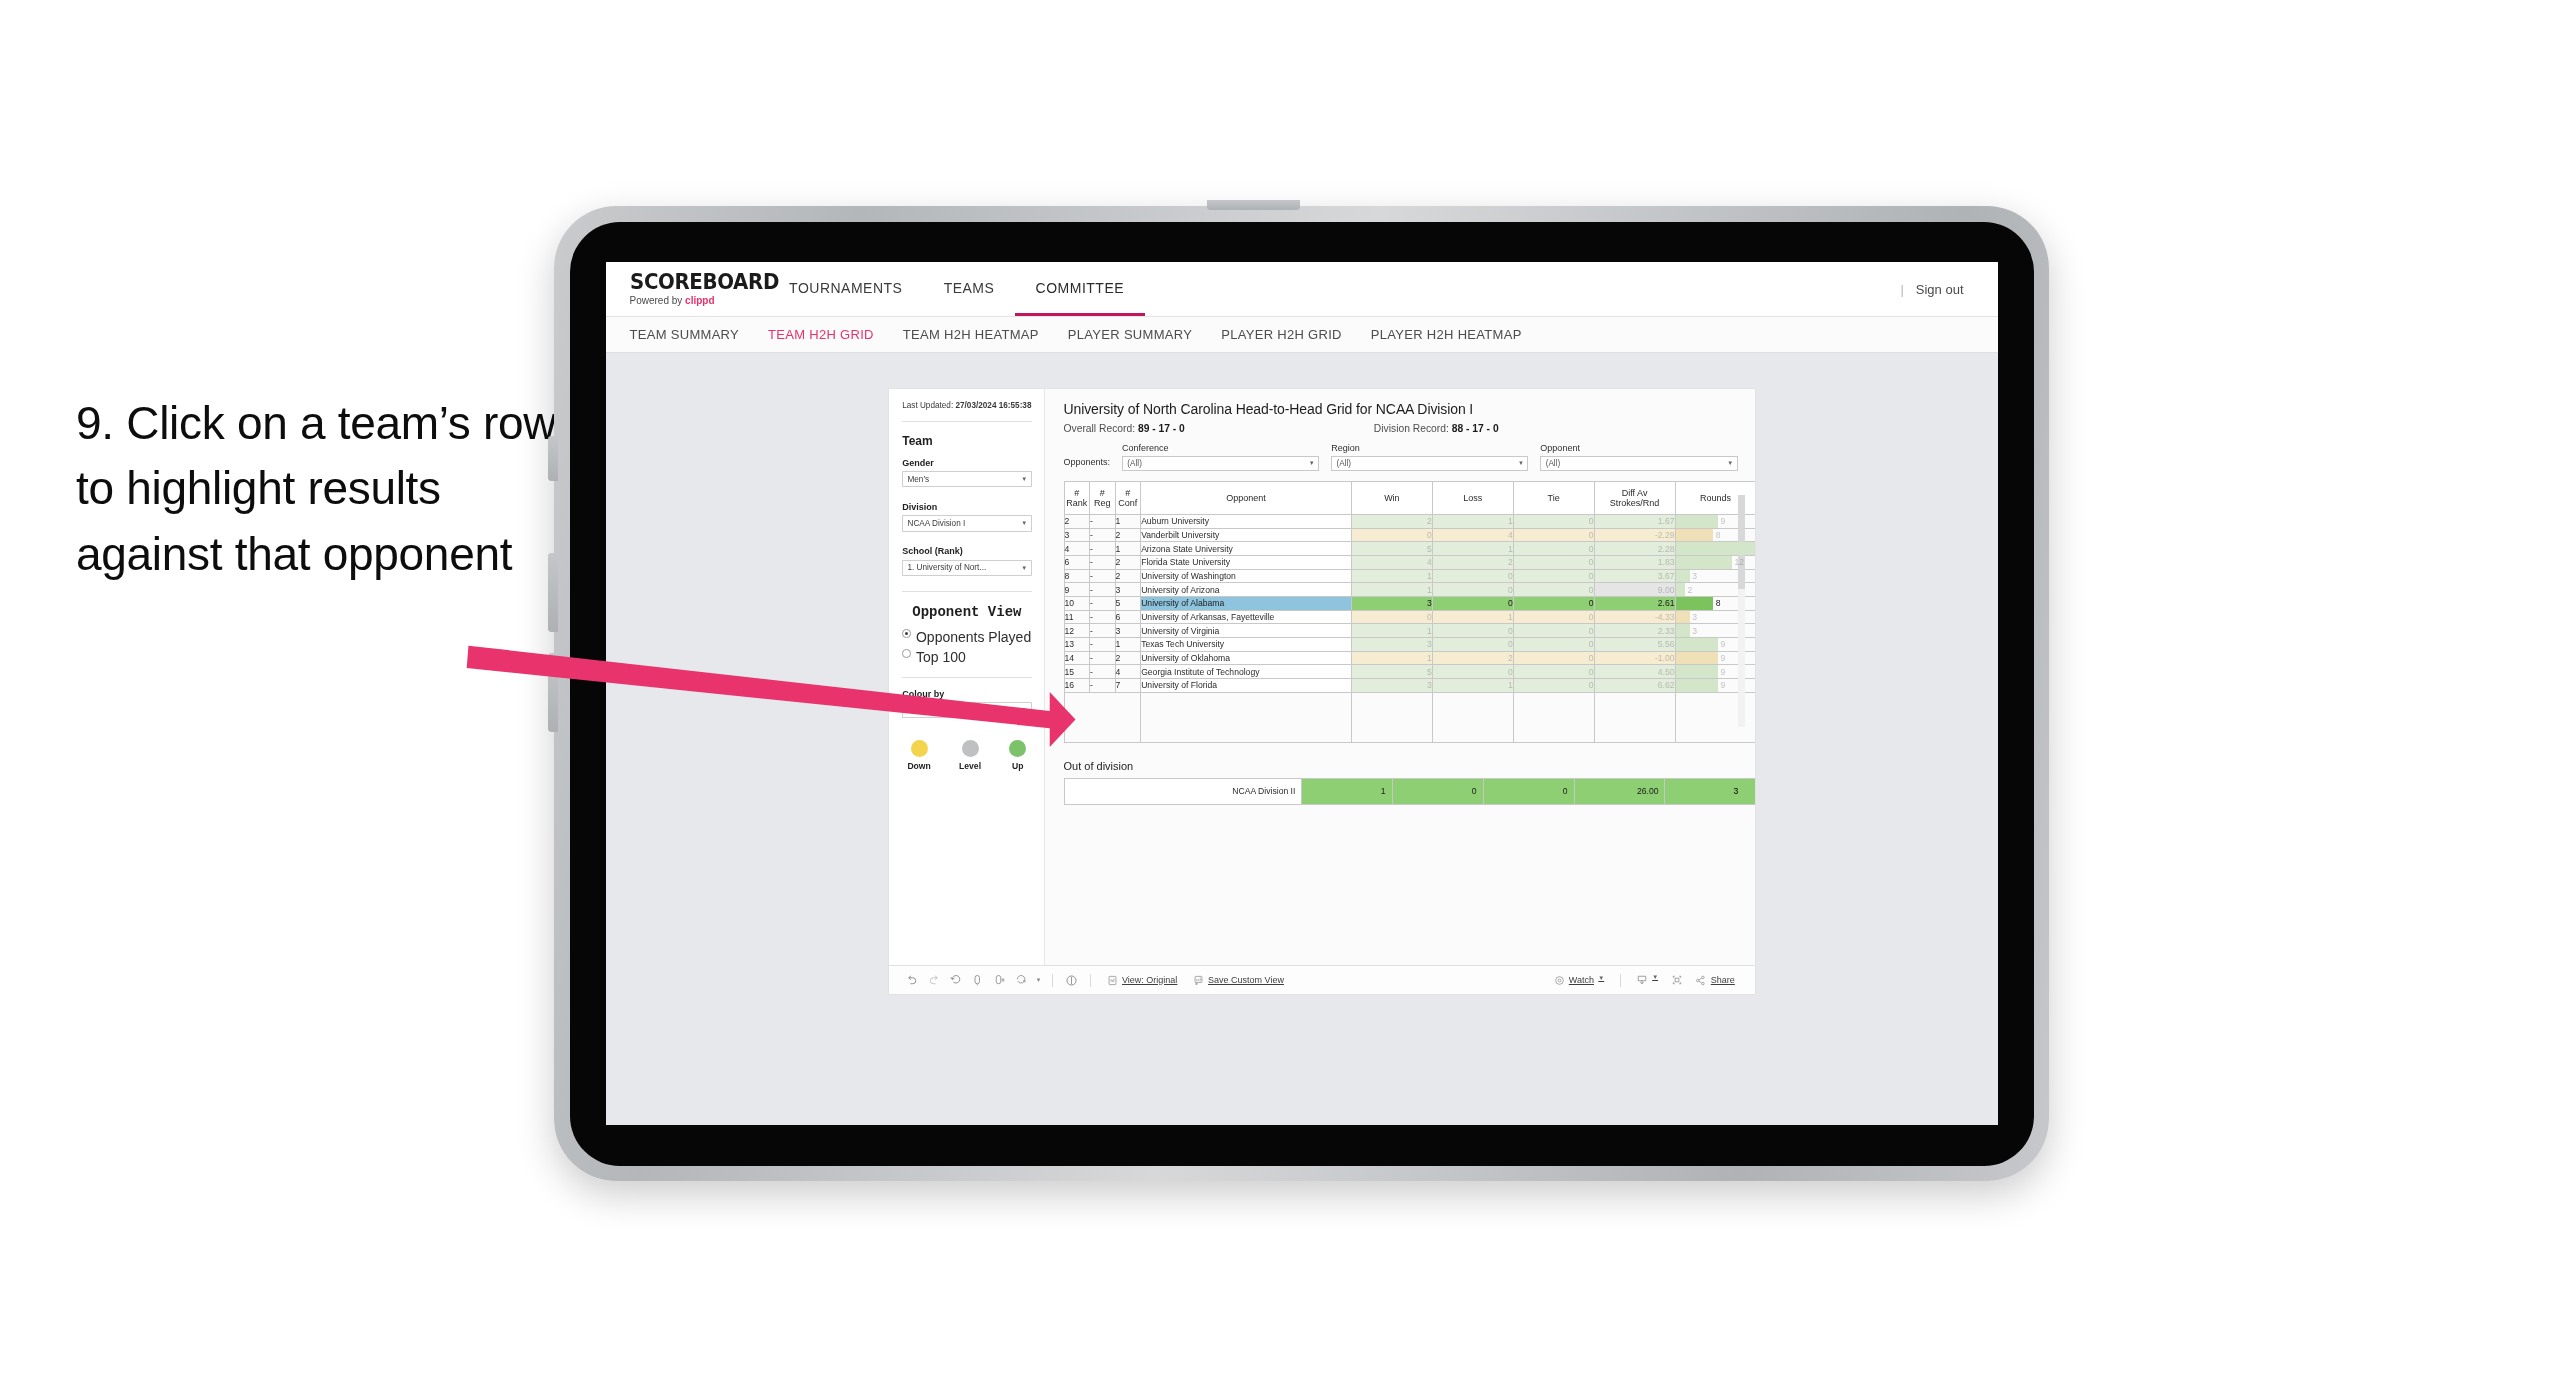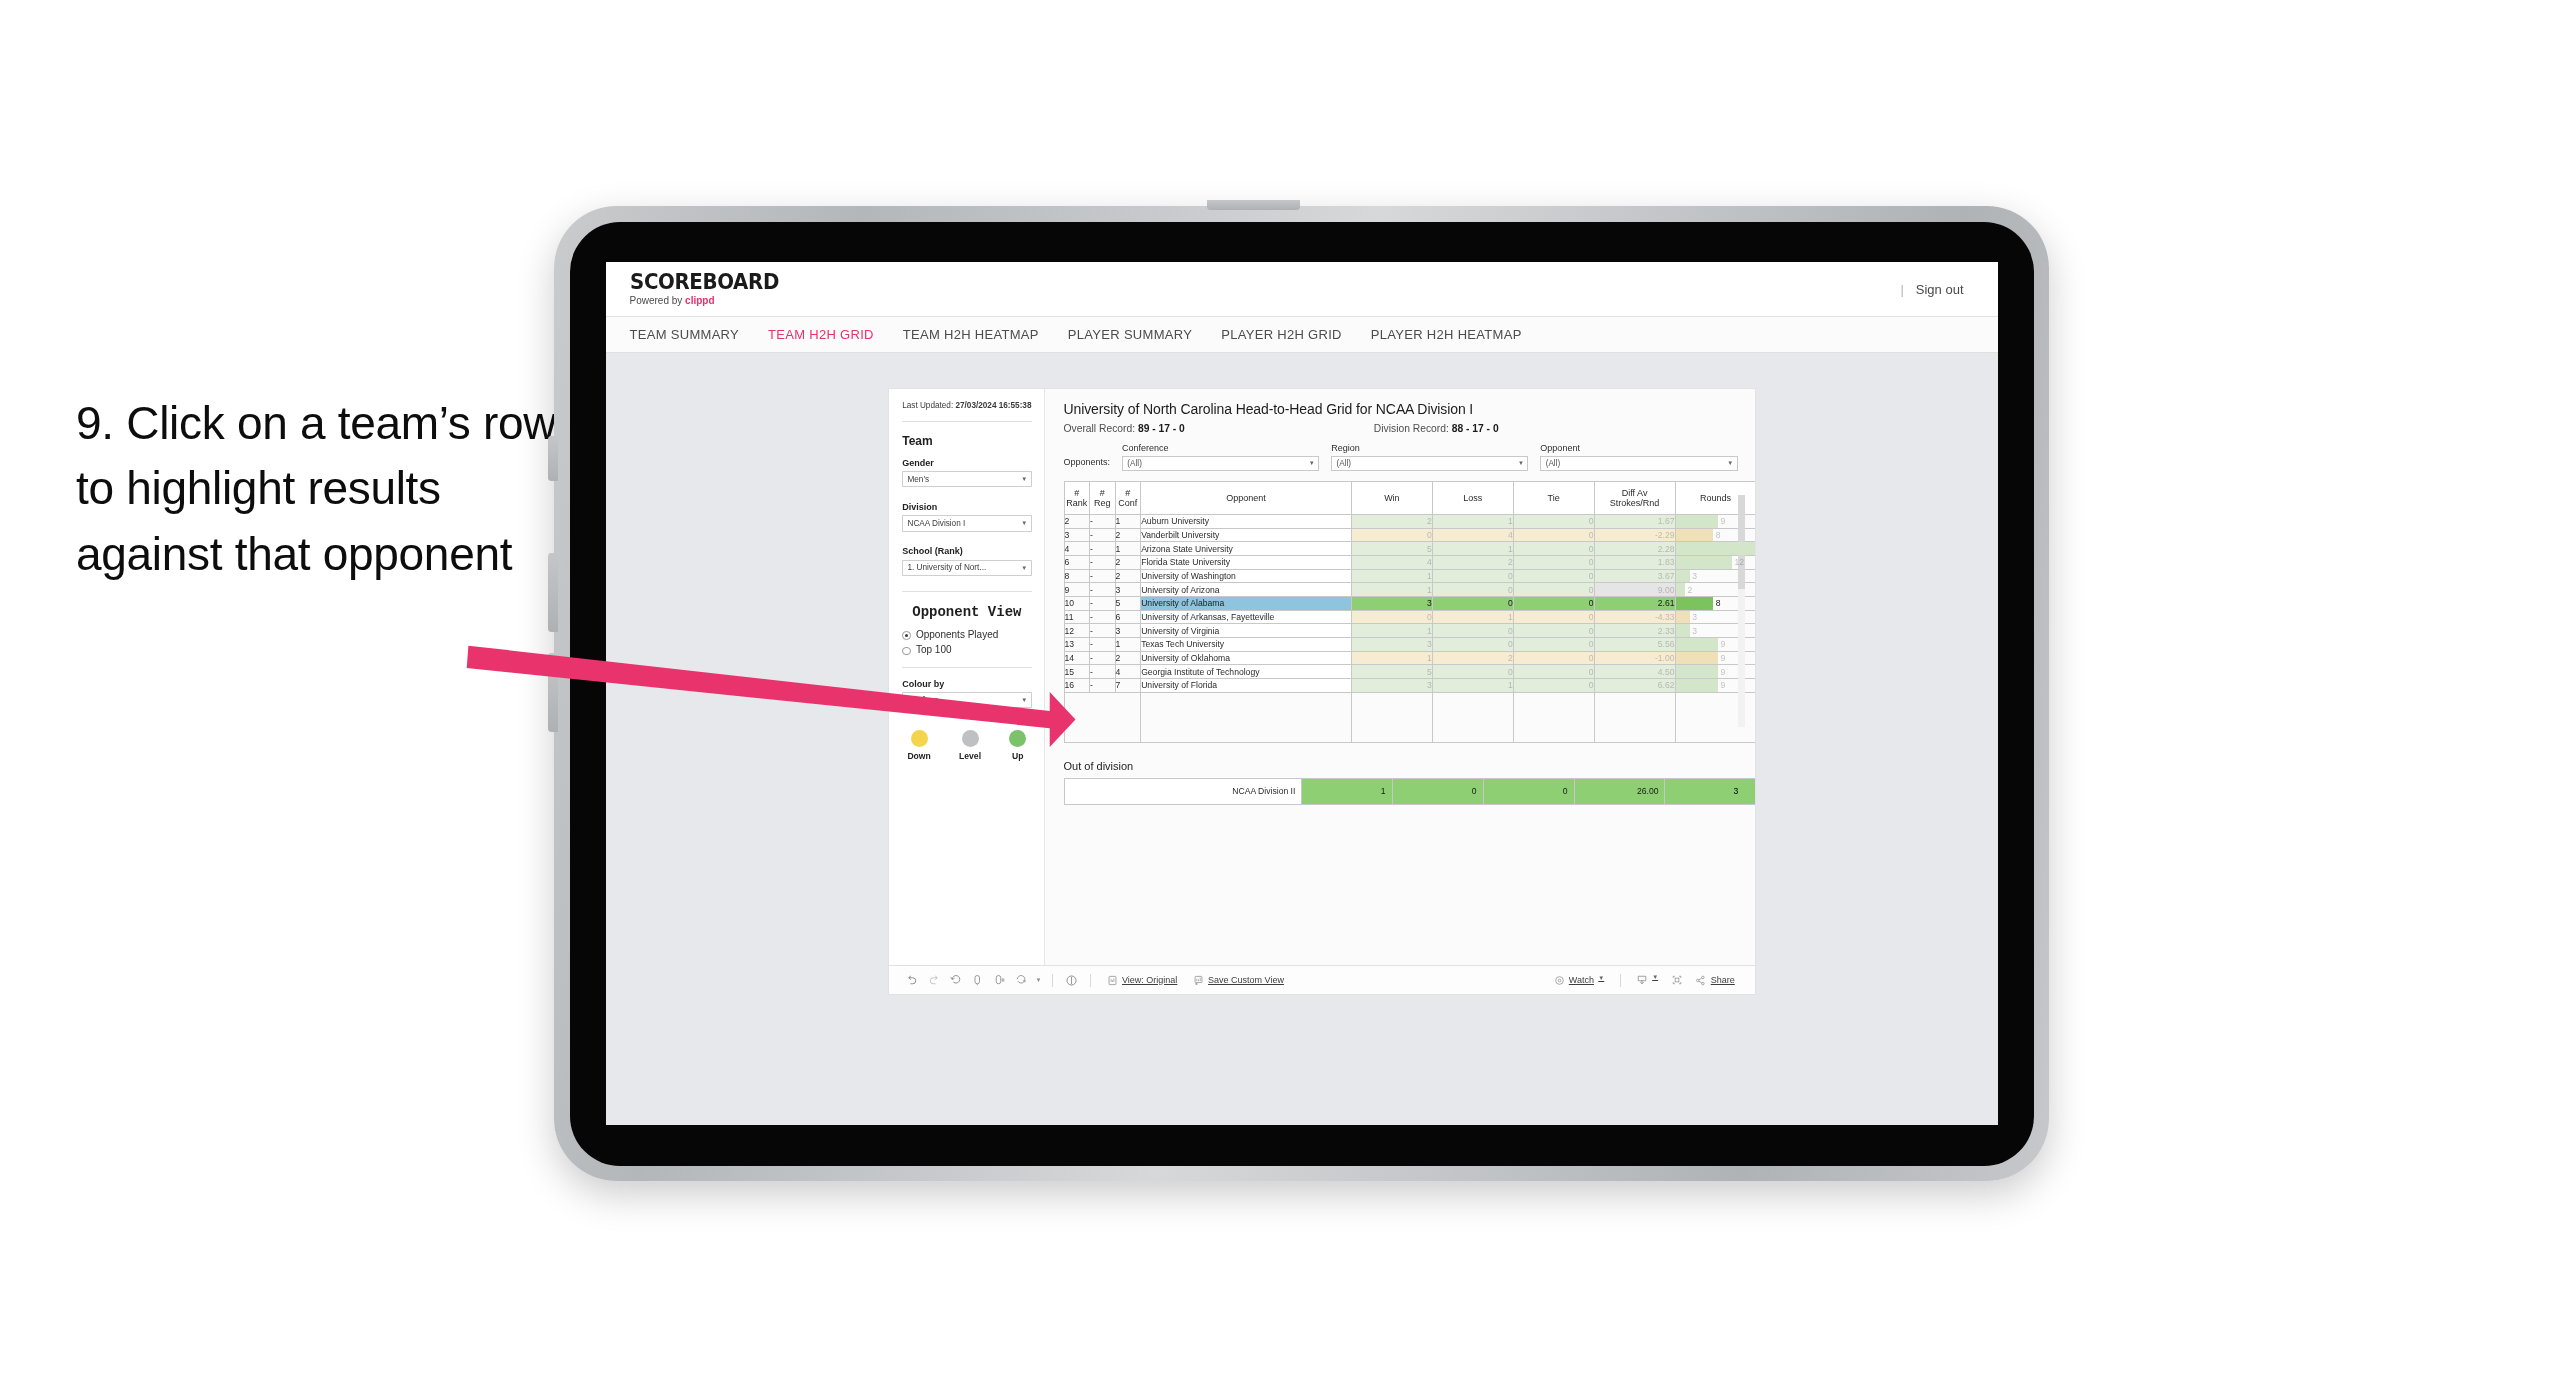--- a/index.html
+++ b/index.html
@@ -106,21 +106,21 @@
   .side-h { font-size:12px; font-weight:700; margin: 12px 0 9.4px 0; color:#1f1f1f;}
   .side-h.center { text-align:center; font-size:14px;font-family:Liberation Mono, monospace; }
   .fld-label { font-size:9px; font-weight:700; margin-bottom:3.4px; color:#222; }
   .sel {
     height: 16.3px; border:0.9px solid #cfcfcf; background:#fff; border-radius:0.9px;
     display:flex; align-items:center; padding:0 3.4px 0 4.3px;
     font-size:8.2px; color:#3b3b3b; cursor:pointer; margin-bottom:14.6px;
   }
   .sel span.v { flex:1; overflow:hidden; white-space:nowrap; }
   .caret { font-size:6px; color:#666; }
-  .radio-row { display:flex; align-items:flex-end; gap:5.2px; margin-bottom:4.3px; font-size:10px;}
+  .radio-row { display:flex; align-items:flex-start; gap:5.2px; margin-bottom:4.3px; font-size:14px;}
   .rdo { width:8.6px; height:8.6px; border-radius:50%; border:0.9px solid #9a9a9a; background:#fff; position:relative;}
   .rdo.on::after { content:''; position:absolute; left:1.7px; top:1.7px; width:3.4px;height:3.4px;border-radius:50%;background:#3c3c3c;}
   #legend { display:flex; justify-content:space-between; margin-top:22px; padding: 0 5.2px; }
   .lg { text-align:center; }
   .dot { width:17px; height:17px; border-radius:50%; margin:0 auto 4.3px; }
   .lg-lbl { font-size:8.6px; font-weight:700; color:#222; }
 
   
   #main-pane { flex:1; padding: 12px 17px 0 19px; overflow:hidden; }
   #viz-title { font-size:14px; color:#1d1d1d; font-weight:400; letter-spacing:-0.1px; }
@@ -196,20 +196,25 @@
   <div class="btn-bump" id="bump-l3"></div>
 
   <div id="tablet-inner">
 
     <div id="screen">
 
       <div id="app-header">
         <div id="logo-block">
           <div id="logo-text">SCOREBOARD</div>
           <div id="logo-sub"><span>Powered by </span><b>clippd</b></div>
+        </div>
+        <div id="main-nav">
+          <div class="nav-tab">TOURNAMENTS</div>
+          <div class="nav-tab">TEAMS</div>
+          <div class="nav-tab active">COMMITTEE</div>
         </div>
         <div id="header-right">
           <span id="hr-divider">|</span>
           <span>Sign out</span>
         </div>
       </div>
 
       <div id="sub-nav">
         <div class="sub-tab">TEAM SUMMARY</div>
         <div class="sub-tab active">TEAM H2H GRID</div>

